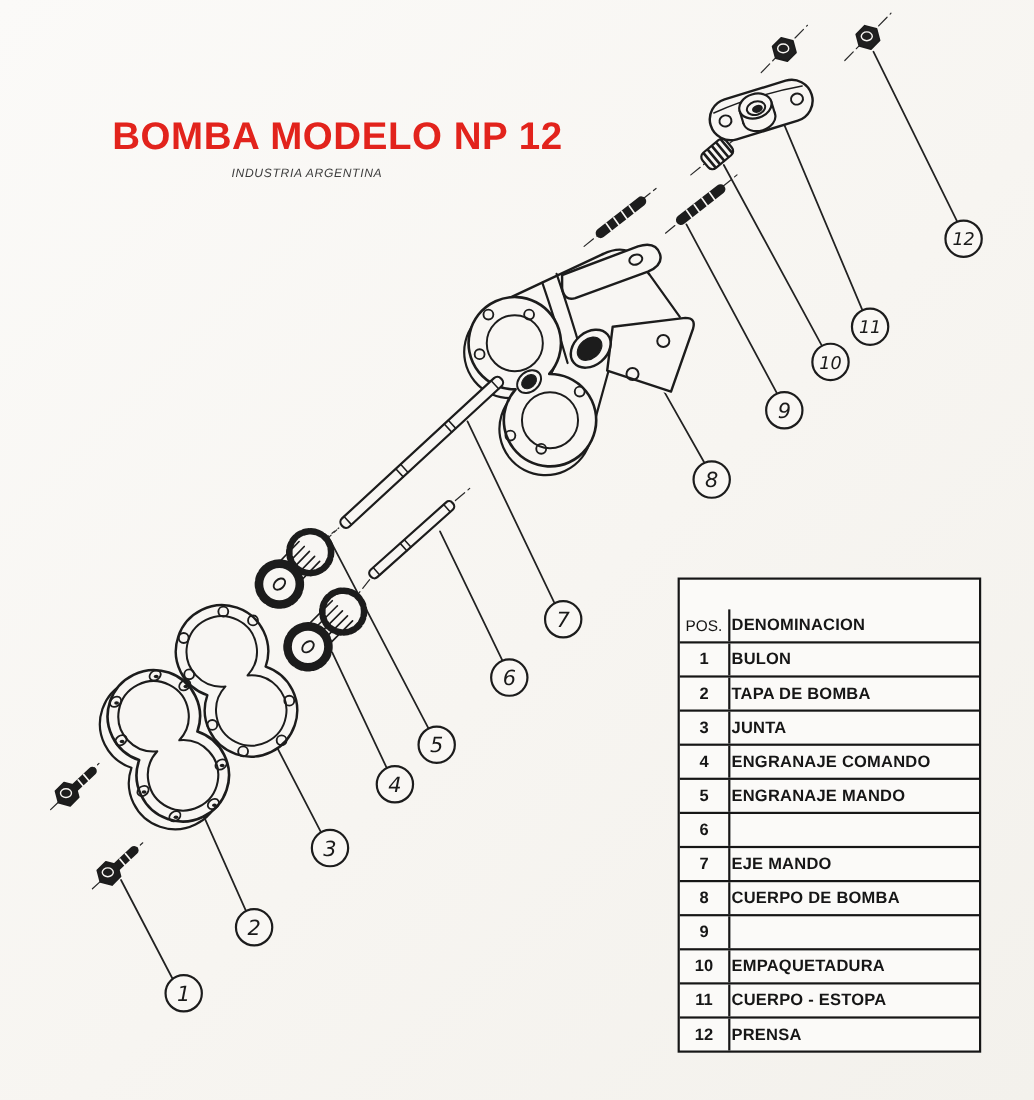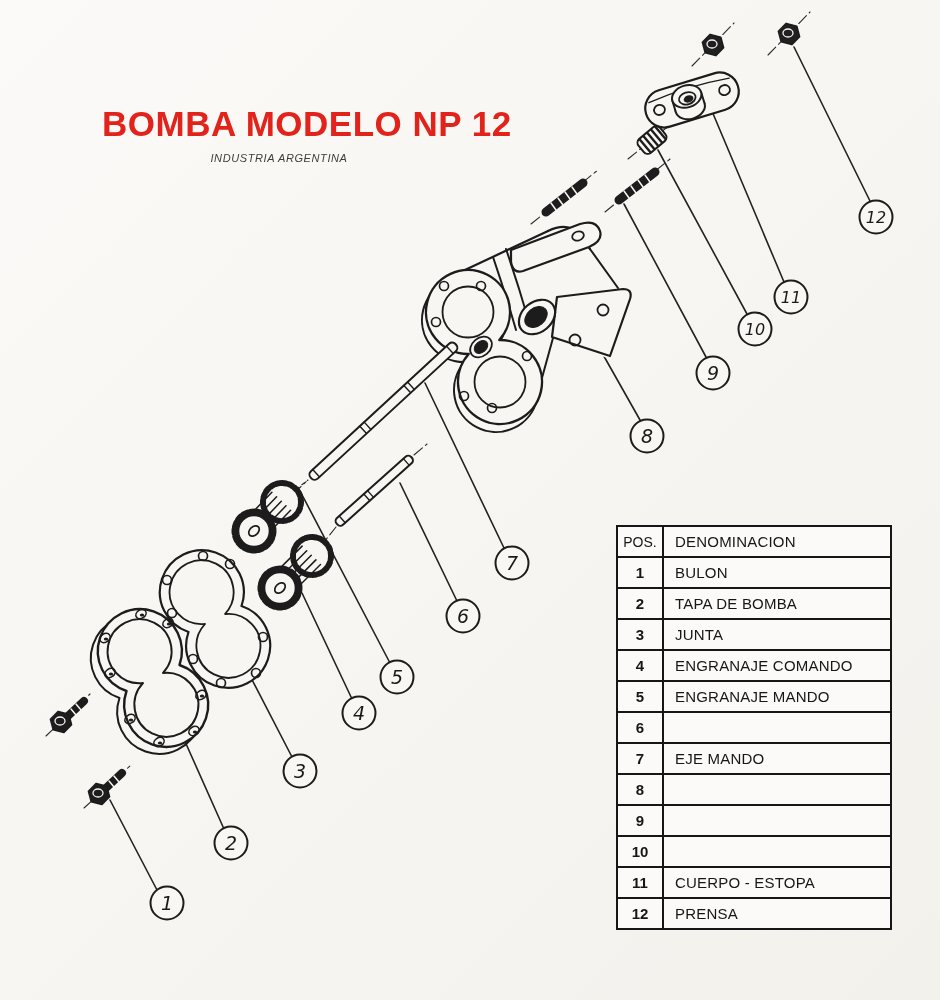--- a/index.html
+++ b/index.html
@@ -8,25 +8,25 @@
        font-family:"Liberation Sans",sans-serif;}
   .page{position:absolute;inset:0;}
   .title{position:absolute;left:102px;top:104px;font-size:35px;font-weight:700;
          color:#e2231c;letter-spacing:.5px;white-space:nowrap;}
   .subtitle{position:absolute;left:85px;top:152px;width:388px;text-align:center;
             font-size:11px;letter-spacing:.6px;color:#3c3c3c;font-style:italic;}
   svg.diagram{position:absolute;left:0;top:0;}
   .parts-table{position:absolute;left:616px;top:525px;width:276px;
                border:2px solid #161616;background:#fbfaf8;box-sizing:border-box;}
   .tr{display:grid;grid-template-columns:46px 1fr;height:29px;border-top:2px solid #161616;}
-  .tr:first-child{border-top:none;}
+  .tr:first-child{border-top:none;margin-top:27px;}
   .td{display:flex;align-items:center;font-size:15px;color:#161616;overflow:hidden;}
   .td.pos{justify-content:center;border-right:2px solid #161616;font-weight:700;}
   .tr.head .td.pos{font-weight:400;font-size:14px;}
-  .td.name{padding-left:11px;letter-spacing:.2px;white-space:nowrap;}
+  .td.name{padding-left:1px;letter-spacing:.2px;white-space:nowrap;font-weight:bold;}
 </style>
 </head>
 <body>
 
 <div class="page">
 
   <div class="title">BOMBA MODELO NP 12</div>
   <div class="subtitle">INDUSTRIA ARGENTINA</div>
 
   <svg class="diagram" width="940" height="1000" viewBox="0 0 940 1000" fill="none" stroke-linecap="round" stroke-linejoin="round">
@@ -343,26 +343,28 @@
     </div>
     <div class="tr">
       <div class="td pos">6</div>
     </div>
     <div class="tr">
       <div class="td pos">7</div>
       <div class="td name">EJE MANDO</div>
     </div>
     <div class="tr">
       <div class="td pos">8</div>
+      <div class="td name">CUERPO DE BOMBA</div>
     </div>
     <div class="tr">
       <div class="td pos">9</div>
     </div>
     <div class="tr">
       <div class="td pos">10</div>
+      <div class="td name">EMPAQUETADURA</div>
     </div>
     <div class="tr">
       <div class="td pos">11</div>
       <div class="td name">CUERPO - ESTOPA</div>
     </div>
     <div class="tr">
       <div class="td pos">12</div>
       <div class="td name">PRENSA</div>
     </div>
   </div>

